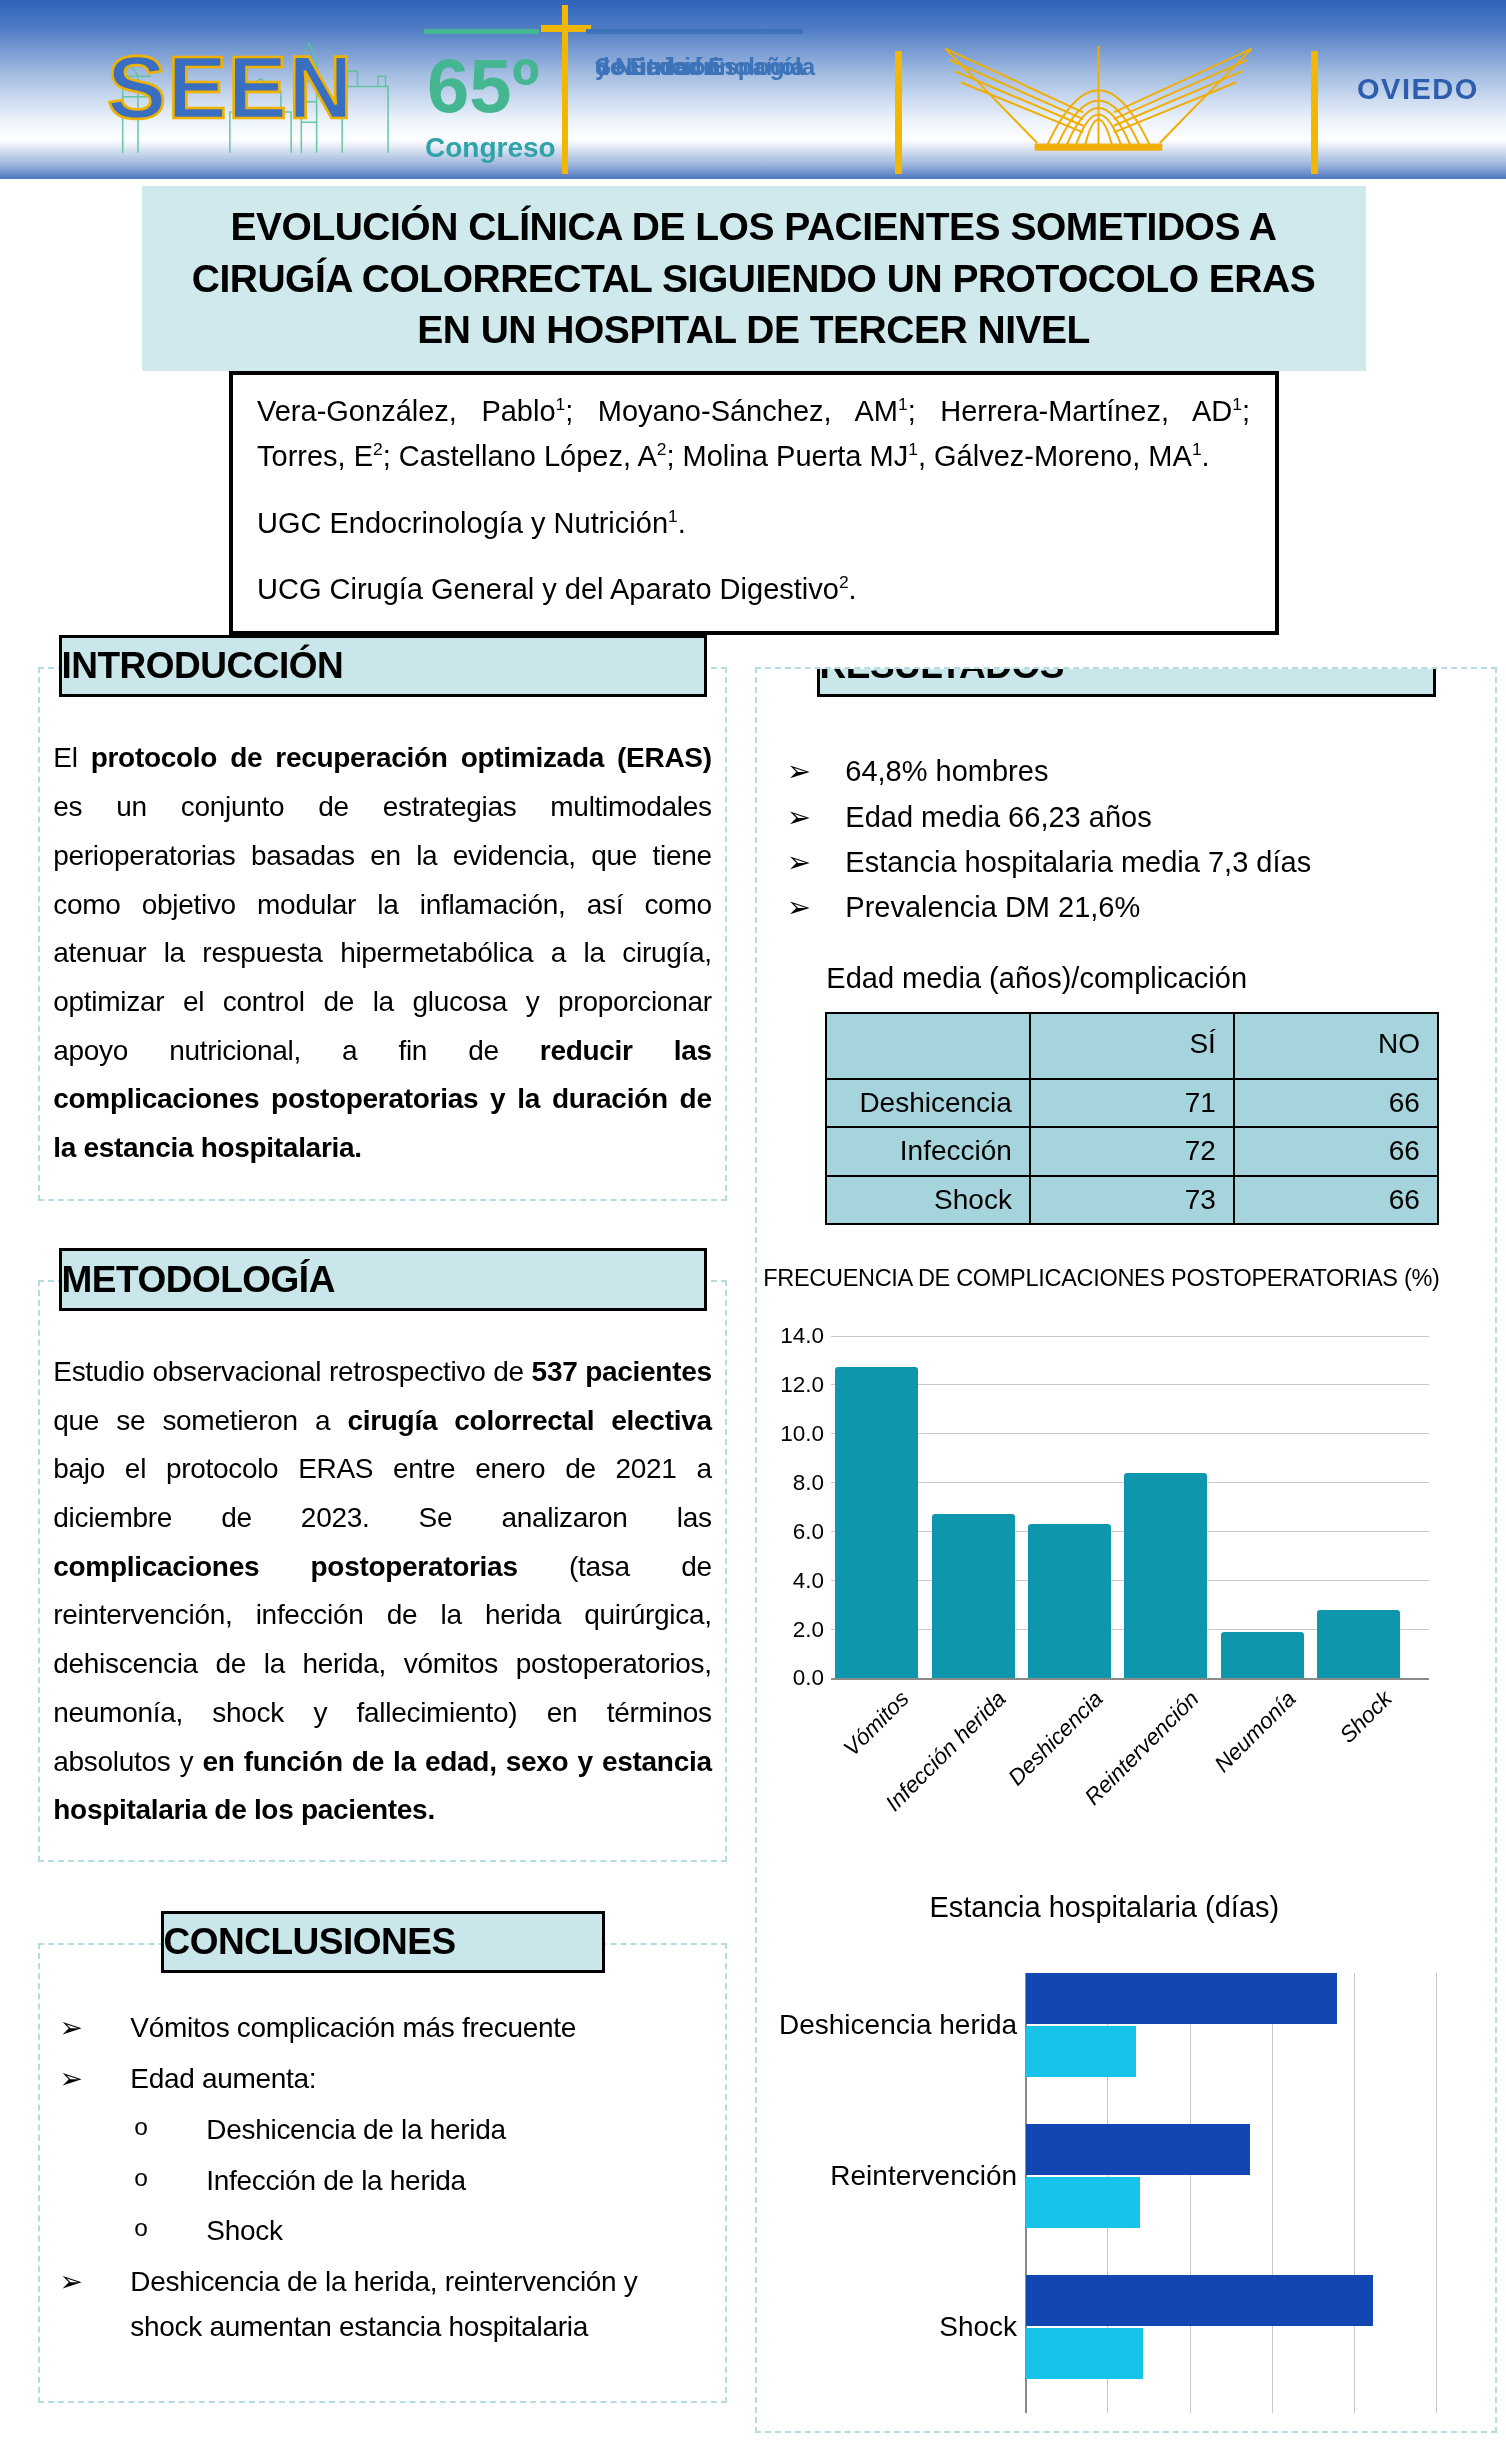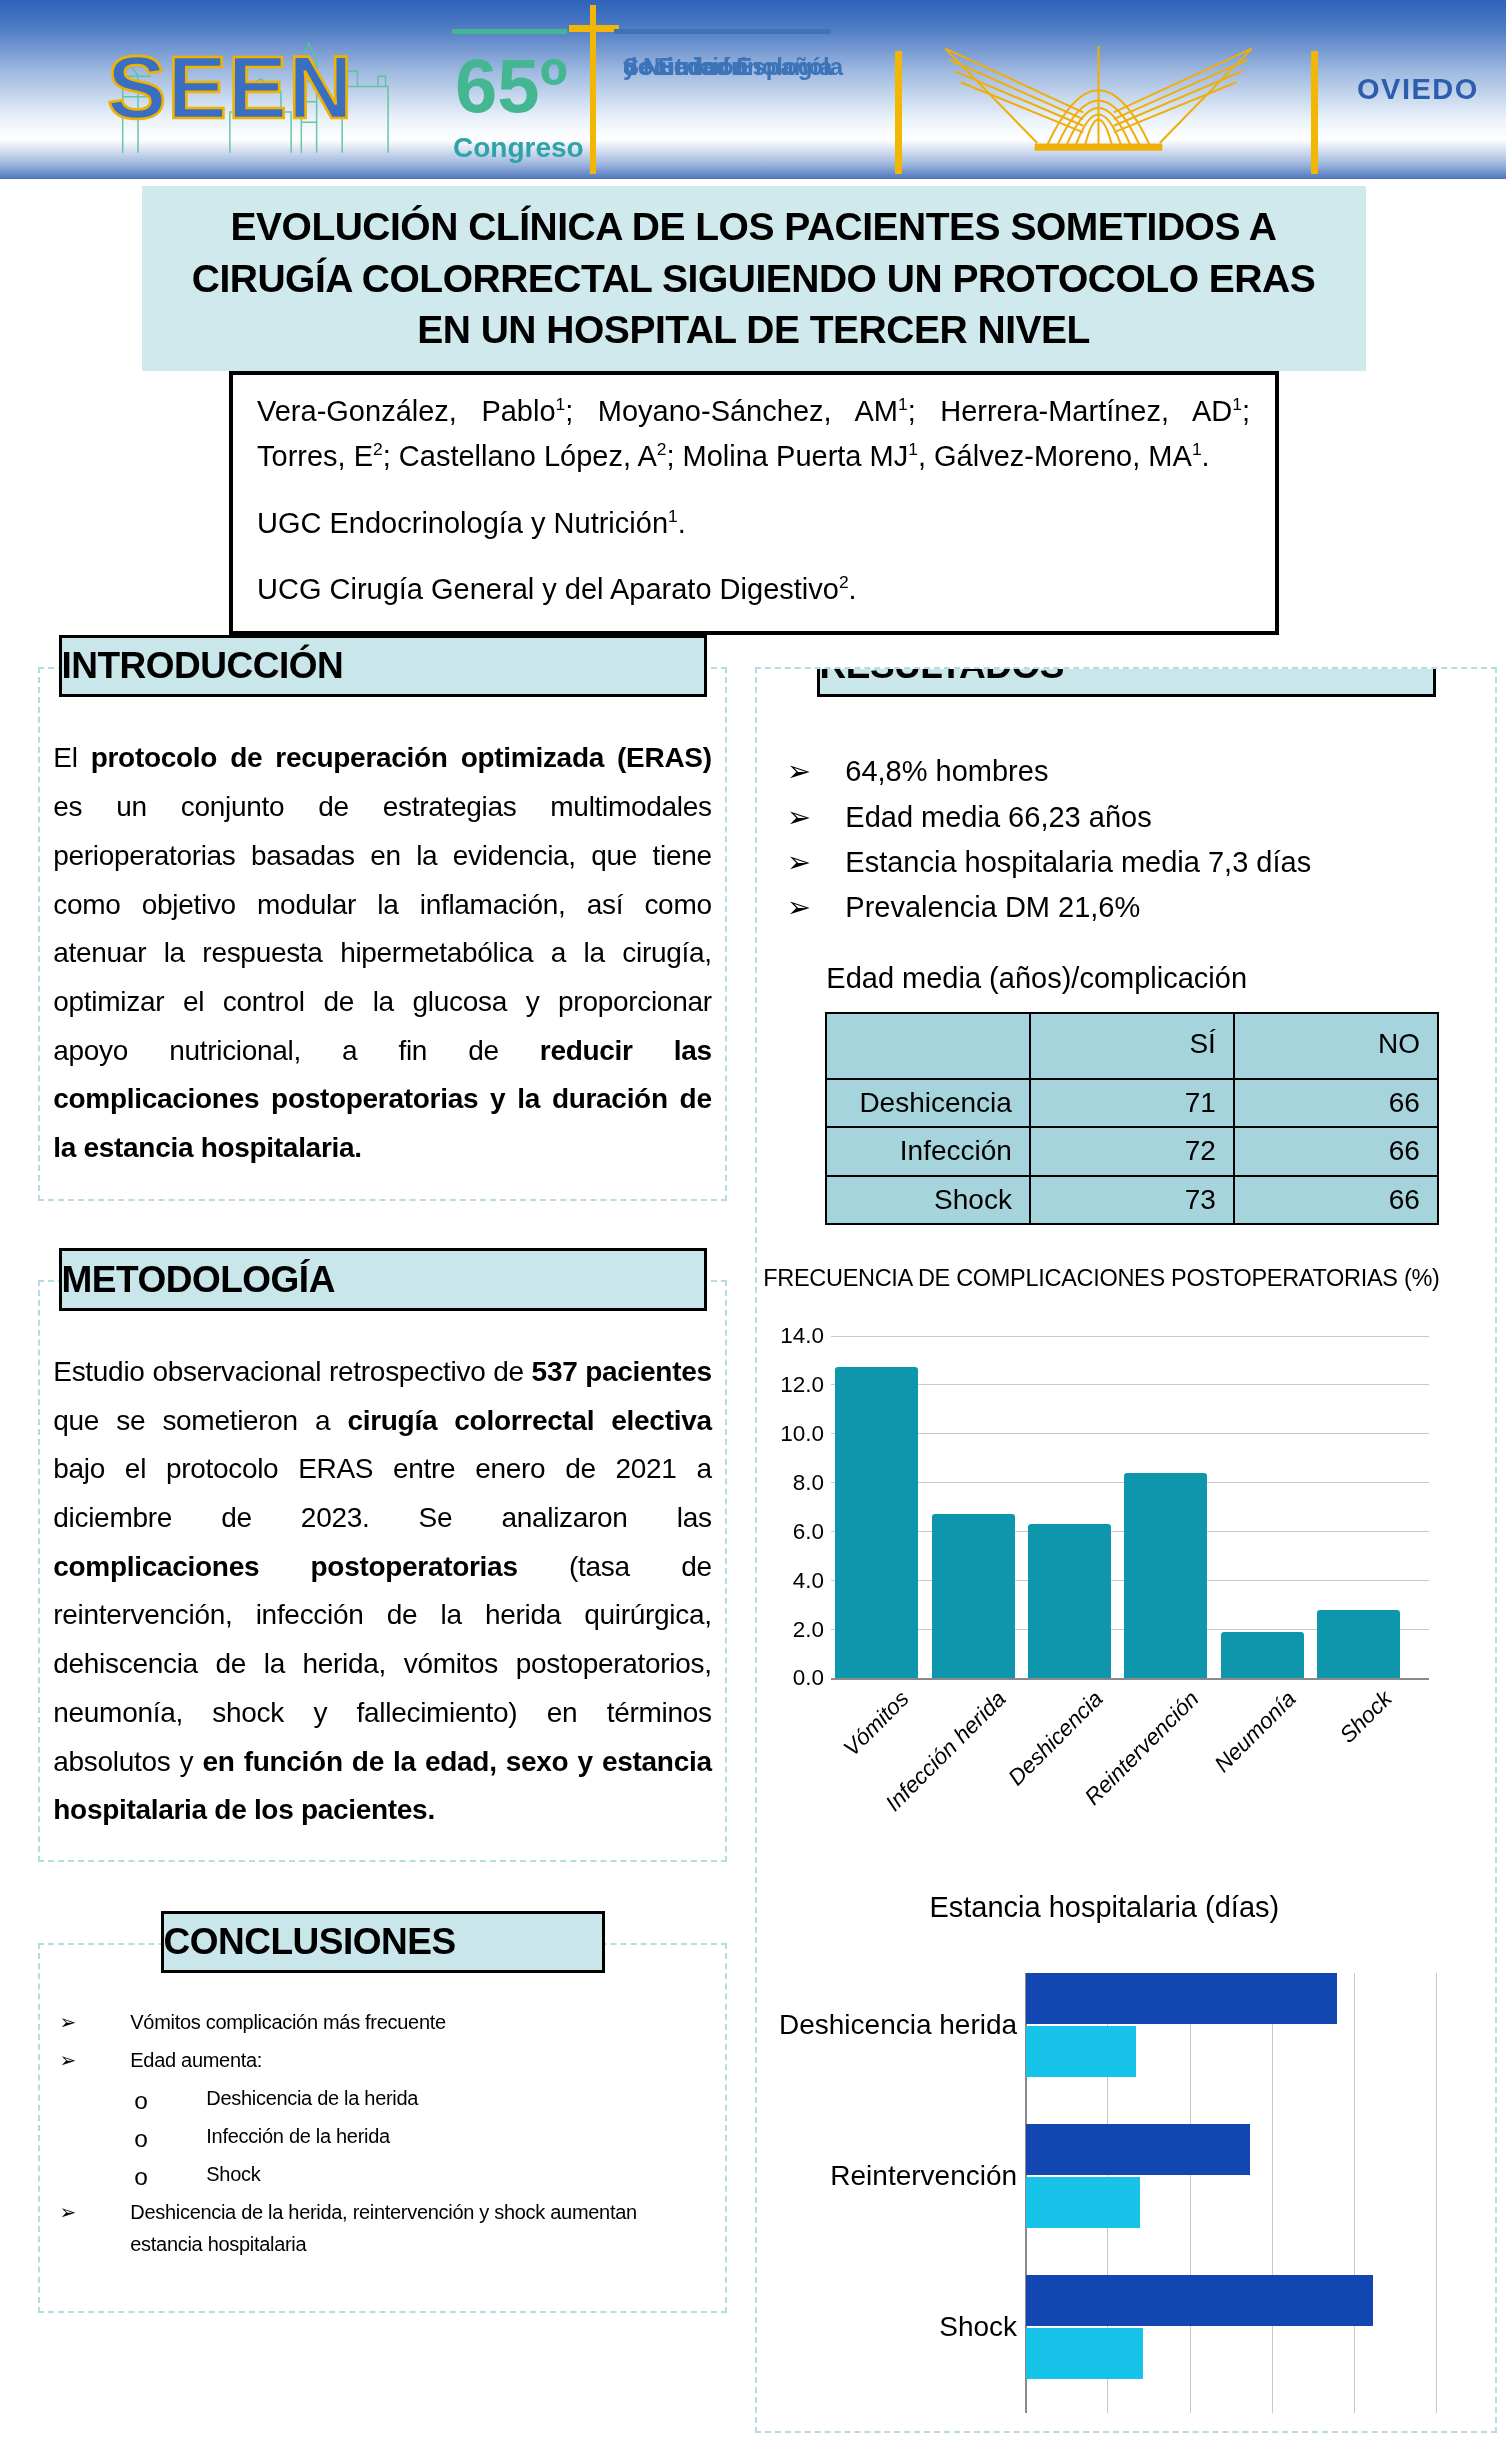--- a/index.html
+++ b/index.html
@@ -13,21 +13,21 @@
     background:linear-gradient(180deg,#2e63ba 0%,#4f7cc4 16%,#9fb9e0 40%,#e9f1fa 66%,#ffffff 78%,#9db5dd 92%,#4c74bd 100%);
     padding-left:15px;
   }
   .banner > div { position:absolute; }
   .seen-wrap { left:102px; top:15.3px; width:317px; height:148px; }
   .seen-sky { position:absolute; left:0; top:0; width:317px; height:148px; }
   .seen-text {
     position:relative; z-index:2; font-size:89px; font-weight:bold; letter-spacing:1px;
     color:#3a6ec0; -webkit-text-stroke:2.6px #efb200; top:20.4px; left:5.1px;
   }
-  .congress { left:452px; top:5.1px; width:399px; height:169px;text-decoration:underline; }
+  .congress { left:424px; top:5.1px; width:399px; height:169px;text-decoration:underline; }
   .congress span, .congress div { position:absolute; }
   .rule-green { left:0; top:23.5px; width:115px; height:5.1px; background:#44b691; }
   .cross-v  { left:138px; top:0; width:6.1px; height:169px; background:#f2b705; }
   .cross-h  { left:117px; top:20.4px; width:50px; height:6.1px; background:#f2b705; }
   .rule-blue { left:162px; top:23.5px; width:217px; height:5.1px; background:#3c73b9; }
   .congress-num { left:3.1px; top:37px; font-size:76px; font-weight:bold; color:#44b691; }
   .congress-word { left:1px; top:127px; font-size:28px; font-weight:bold; color:#2ea3a8; }
   .congress-soc { left:171px; top:47px; font-size:24px; font-weight:bold; color:#3c73b9; line-height:1.25; white-space:nowrap; }
   .ybar { width:7.2px; height:123px; background:#f2b705; top:51px; }
   .ybar.b1 { left:895px; } .ybar.b2 { left:1311px; }
@@ -56,21 +56,21 @@
   .panel .section-header { margin:-34px auto 0; }
   .panel-intro { margin-top:31px; padding:0 13.3px 26.6px; }
   .panel-intro .section-header, .panel-met .section-header { width:648px; }
   .panel-met  { margin-top:79px; padding:0 13.3px 24.5px; }
   .panel-concl{ margin-top:81px; padding:0 13.3px 51px; }
   .panel-concl .section-header { width:444px; }
   .body-text {
     margin-top:37px; font-size:28px; line-height:1.74; text-align:justify; letter-spacing:-0.3px;
   }
   
-  .concl-list { margin-top:33px; font-size:20px; line-height:1.6; }
+  .concl-list { margin-top:33px; font-size:28px; line-height:1.6; }
   .citem { position:relative; padding-left:77px; margin-top:6.1px; letter-spacing:-0.3px; }
   .citem.lvl1::before { content:"\27A2"; position:absolute; left:6.1px; top:0; }
   .citem.lvl2 { padding-left:153px; }
   .citem.lvl2::before { content:"o"; position:absolute; left:81px; top:-1px; font-size:24.5px; }
   
   .panel-right { margin-top:31px; height:1766px; padding:0 12.3px; overflow:hidden; }
   .panel-right .section-header { width:619px; }
   .res-list { margin-top:53px; font-size:29px; line-height:1.45; }
   .ritem { position:relative; padding-left:76px; margin-top:3.1px; }
   .ritem::before { content:"\27A2"; position:absolute; left:17.4px; top:0; }

